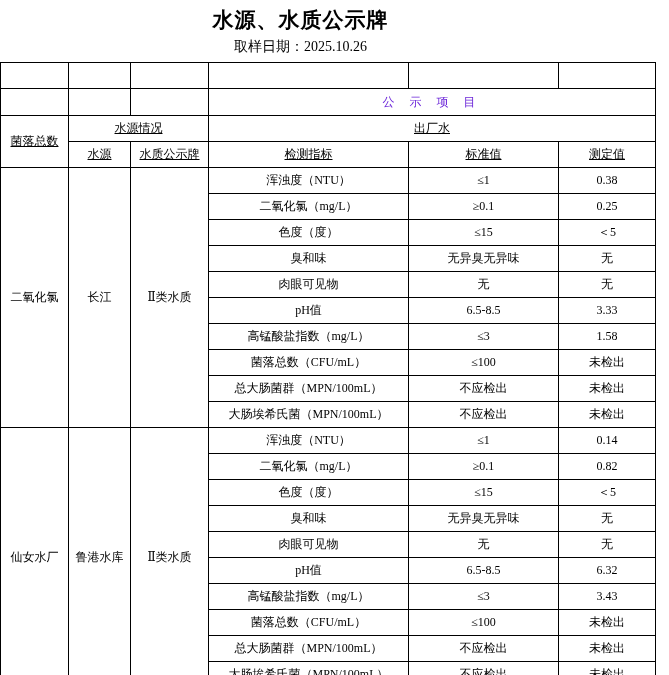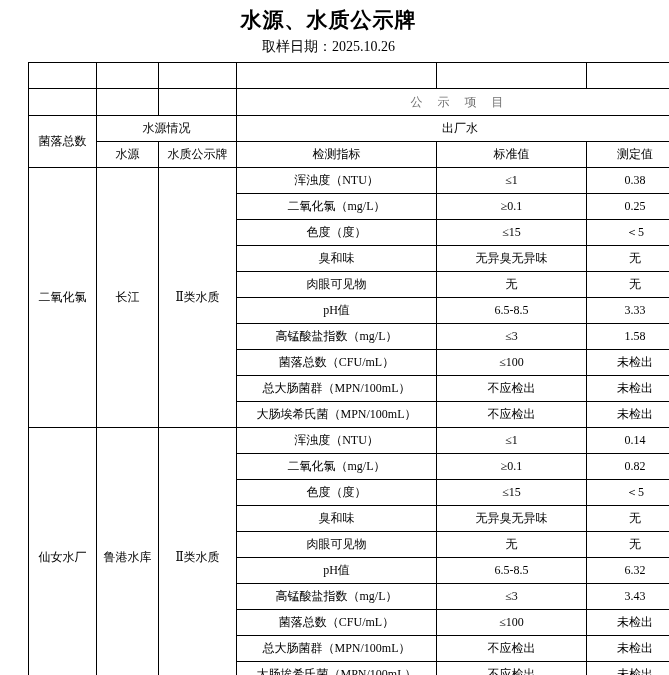--- a/index.html
+++ b/index.html
@@ -12,21 +12,20 @@
     height: 675px;
     font-family: "Liberation Serif", "DejaVu Serif", serif;
     color: #000000;
     overflow: hidden;
   }
   .page {
     width: 601px;
     height: 675px;
     position: relative;
     box-sizing: border-box;
-    margin-left: 28px;
   }
   .title {
     text-align: center;
     font-size: 21px;
     font-weight: bold;
     letter-spacing: 1px;
     padding-top: 6px;
     padding-bottom: 4px;
     font-family: "Liberation Serif", "DejaVu Serif", serif;
   }
@@ -46,25 +45,26 @@
     text-align: center;
     vertical-align: middle;
     font-size: 12px;
     height: 25px;
     padding: 0 2px;
     font-family: "Liberation Serif", "DejaVu Serif", serif;
   }
   .banner {
     font-size: 15px;
     letter-spacing: 6px;
-    color: #737373;
+    color: #6d28d9;
     height: 26px !important;
   }
   .hdr {
     font-size: 12.5px;
+    text-decoration: underline;
   }
   .vplant {
     font-size: 14px;
   }
   .small-unit {
     font-size: 11px;
   }
   .col-site { width: 68px; }
   .col-source { width: 62px; }
   .col-std { width: 78px; }

